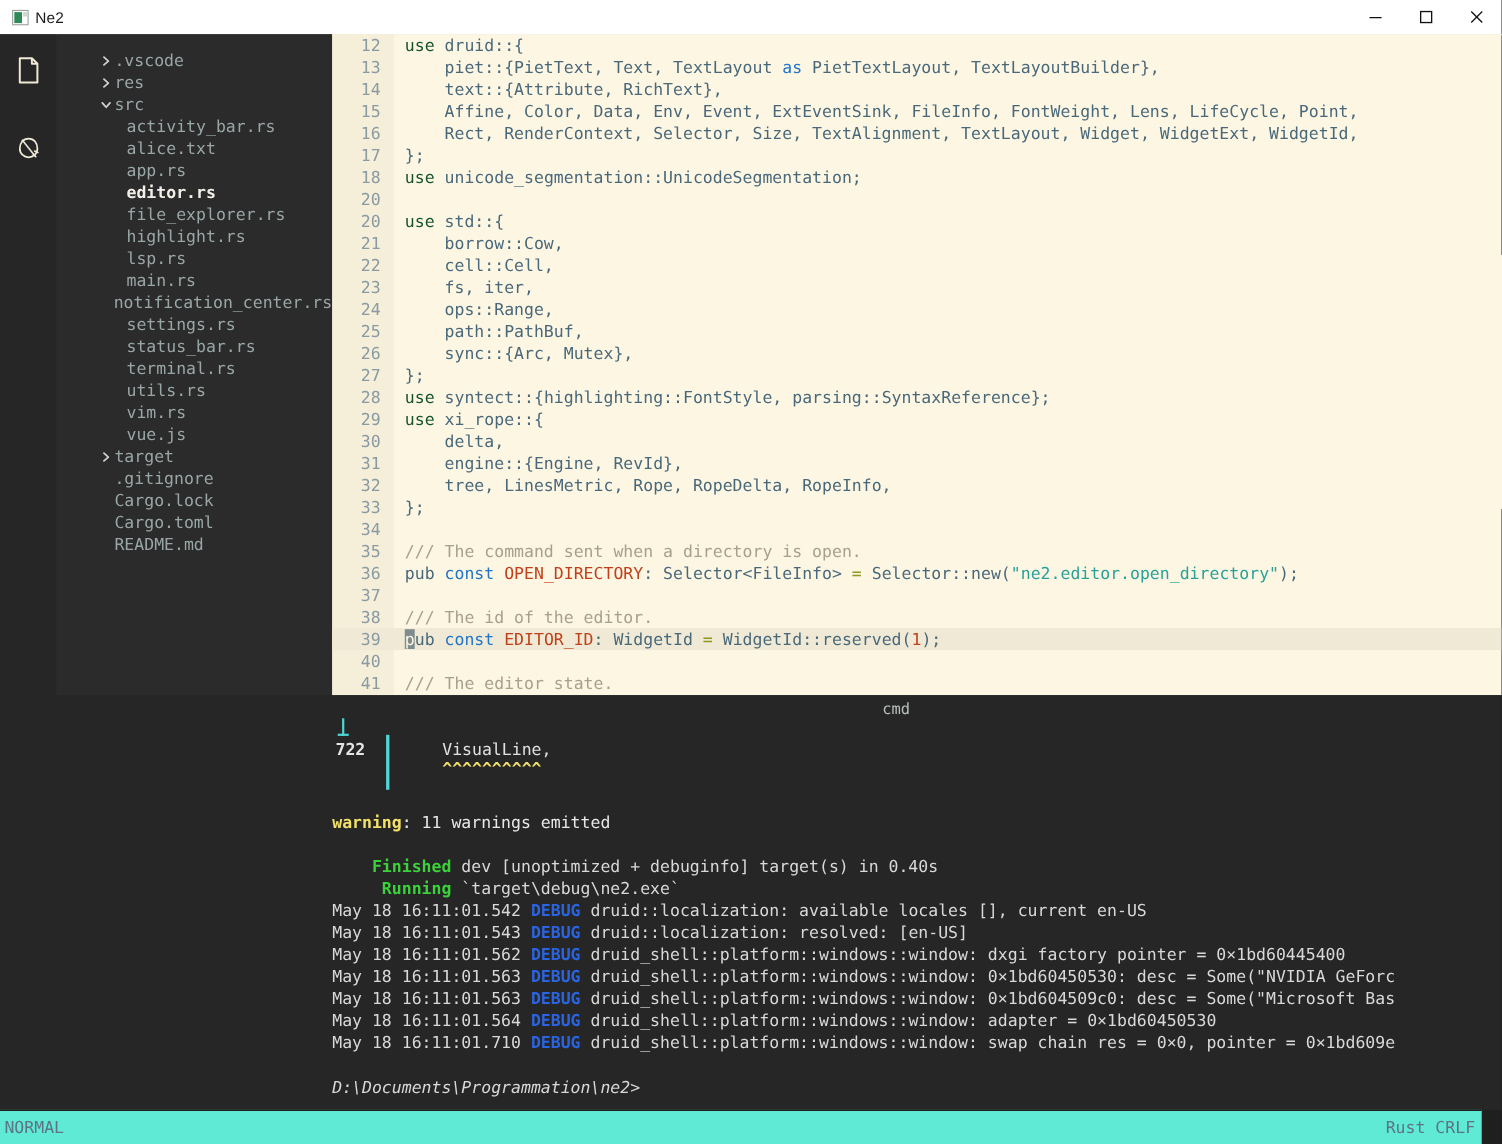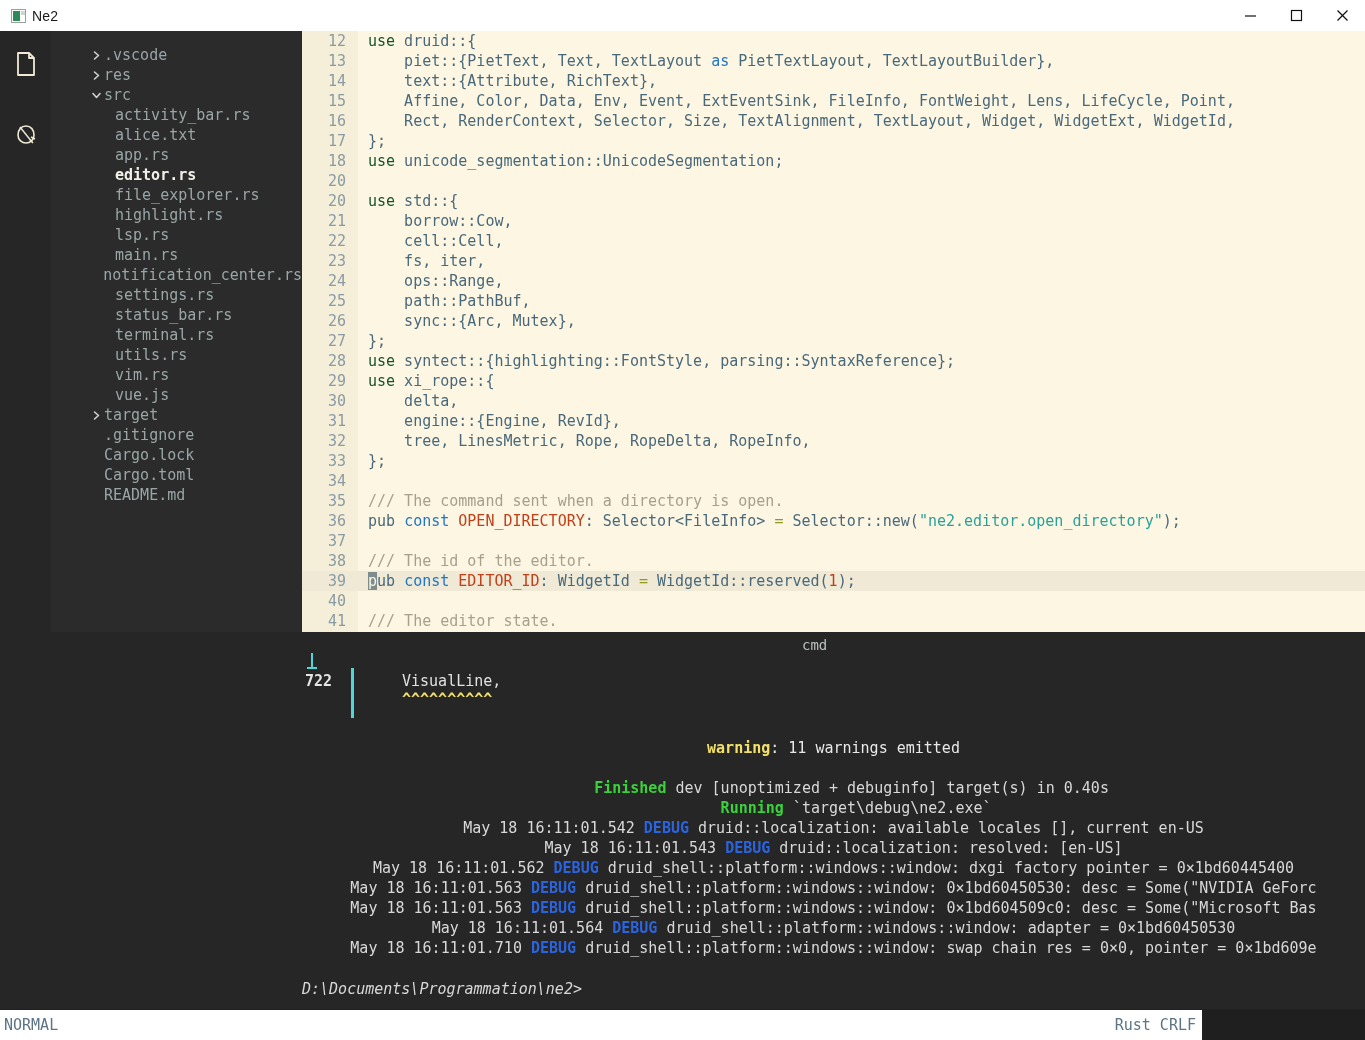--- a/index.html
+++ b/index.html
@@ -95,21 +95,21 @@
   .snip{position:absolute;left:302px;top:650px;width:700px;height:70px;}
   .snip .arrow{position:absolute;left:9px;top:3px;width:2px;height:16px;background:#4fd6d6;}
   .snip .arrow:after{content:"";position:absolute;left:-4px;top:14px;width:10px;height:2px;background:#4fd6d6;}
   .snip .lnum{position:absolute;left:3px;top:22px;font-size:15px;color:#e5e5e5;font-weight:bold;}
   .snip .pipe{position:absolute;left:49px;top:18px;width:3px;height:50px;background:#4fd6d6;}
   .snip .txt{position:absolute;left:100px;top:22px;font-size:15px;color:#e0e0e0;white-space:pre;}
   .snip .carets{position:absolute;left:100px;top:40px;font-size:15px;color:#f2e06a;font-weight:bold;white-space:pre;}
 
   
   .statusbar{
-    position:absolute;left:0;top:1009px;width:1202px;height:31px;background:#ffffff;
+    position:absolute;left:0;top:1009px;width:1347px;height:31px;background:#5eead4;
     display:flex;align-items:center;border-top:1px solid #1f1f1f;box-sizing:border-box;
   }
   .status-left{font-size:15px;color:#5d7486;padding-left:4px;}
   .status-right{margin-left:auto;font-size:15px;color:#5d7486;padding-right:6px;}
 </style>
 </head>
 <body>
 
 <div class="app">
 
@@ -318,21 +318,21 @@
   </div>
 
   <div class="snip">
     <div class="arrow"></div>
     <div class="lnum">722</div>
     <div class="pipe"></div>
     <div class="txt">VisualLine,</div>
     <div class="carets">^^^^^^^^^^</div>
   </div>
 
-  <div id="termlines" style="position:absolute;left:302px;top:738px;width:1063px;text-align:center;">
+  <div id="termlines" style="position:absolute;left:302px;top:738px;width:1063px;">
       <div class="term-line"><span class="t-yellow">warning</span><span class="t-white">: 11 warnings emitted</span></div>
       <div class="term-line">&nbsp;</div>
       <div class="term-line">    <span class="t-green">Finished</span> dev [unoptimized + debuginfo] target(s) in 0.40s</div>
       <div class="term-line">     <span class="t-green">Running</span> `target\debug\ne2.exe`</div>
       <div class="term-line">May 18 16:11:01.542 <span class="t-blue">DEBUG</span> druid::localization: available locales [], current en-US</div>
       <div class="term-line">May 18 16:11:01.543 <span class="t-blue">DEBUG</span> druid::localization: resolved: [en-US]</div>
       <div class="term-line">May 18 16:11:01.562 <span class="t-blue">DEBUG</span> druid_shell::platform::windows::window: dxgi factory pointer = 0×1bd60445400</div>
       <div class="term-line">May 18 16:11:01.563 <span class="t-blue">DEBUG</span> druid_shell::platform::windows::window: 0×1bd60450530: desc = Some("NVIDIA GeForc</div>
       <div class="term-line">May 18 16:11:01.563 <span class="t-blue">DEBUG</span> druid_shell::platform::windows::window: 0×1bd604509c0: desc = Some("Microsoft Bas</div>
       <div class="term-line">May 18 16:11:01.564 <span class="t-blue">DEBUG</span> druid_shell::platform::windows::window: adapter = 0×1bd60450530</div>

